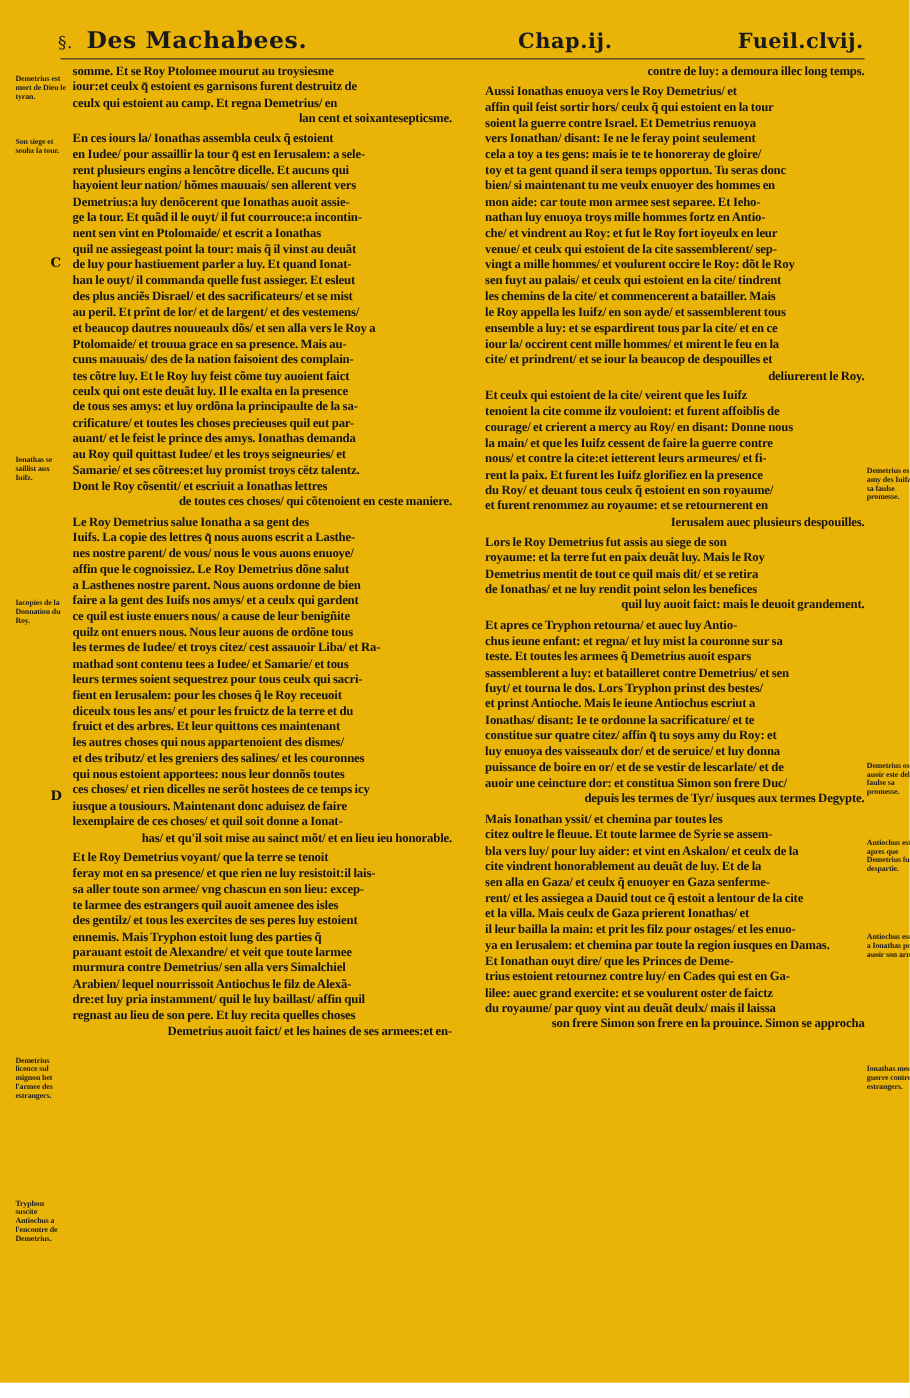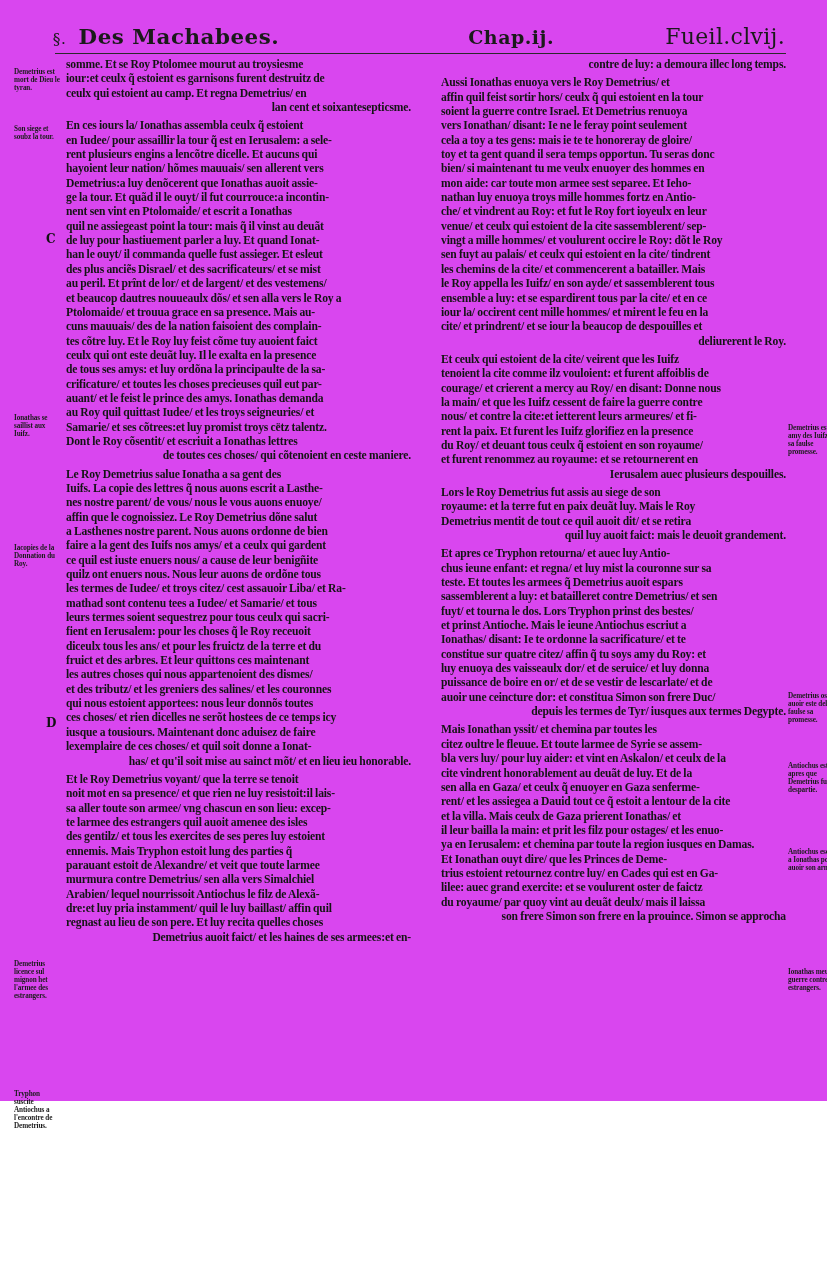--- a/index.html
+++ b/index.html
@@ -10,22 +10,22 @@
   body {
     width: 827px;
     height: 1271px;
     font-family: "Liberation Serif", serif;
     color: #1a1a1a;
     overflow: hidden;
   }
   .page {
     position: relative;
     width: 827px;
-    height: 1101px;
-    background: #d946ef;
+    height: 1257px;
+    background: #eab308;
   }
 
   
   .header {
     position: absolute;
     left: 55px;
     top: 24px;
     width: 730px;
     height: 30px;
     display: flex;
@@ -46,22 +46,22 @@
   }
   .header .hdr-mid {
     font-family: "DejaVu Serif", serif;
     font-size: 19px;
     font-weight: bold;
     letter-spacing: 0.5px;
     margin-left: 80px;
   }
   .header .hdr-right {
     font-family: "DejaVu Serif", serif;
-    font-size: 22px;
-    font-weight: normal;
+    font-size: 19px;
+    font-weight: bold;
     letter-spacing: 0.3px;
   }
   .rule {
     position: absolute;
     left: 55px;
     top: 53px;
     width: 731px;
     height: 1px;
     background: #2a2a2a;
   }
@@ -210,21 +210,21 @@
         <p>les autres choses qui nous appartenoient des dismes/</p>
         <p>et des tributz/ et les greniers des salines/ et les couronnes</p>
         <p>qui nous estoient apportees: nous leur donnõs toutes</p>
         <p>ces choses/ et rien dicelles ne serõt hostees de ce temps icy</p>
         <p>iusque a tousiours. Maintenant donc aduisez de faire</p>
         <p>lexemplaire de ces choses/ et quil soit donne a Ionat-</p>
         <p>has/ et qu'il soit mise au sainct mõt/ et en lieu ieu honorable.</p>
       </div>
     <div class="blk" id="b-lc4">
         <p>Et le Roy Demetrius voyant/ que la terre se tenoit</p>
-        <p>noit mot en sa presence/ et que rien ne luy resistoit:il lais-</p>
+        <p>feray mot en sa presence/ et que rien ne luy resistoit:il lais-</p>
         <p>sa aller toute son armee/ vng chascun en son lieu: excep-</p>
         <p>te larmee des estrangers quil auoit amenee des isles</p>
         <p>des gentilz/ et tous les exercites de ses peres luy estoient</p>
         <p>ennemis.          Mais Tryphon estoit lung des parties q̃</p>
         <p>parauant estoit de Alexandre/ et veit que toute larmee</p>
         <p>murmura contre Demetrius/ sen alla vers Simalchiel</p>
         <p>Arabien/ lequel nourrissoit Antiochus le filz de Alexã-</p>
         <p>dre:et luy pria instamment/ quil le luy baillast/ affin quil</p>
         <p>regnast au lieu de son pere. Et luy recita quelles choses</p>
         <p>Demetrius auoit faict/ et les haines de ses armees:et en-</p>
@@ -263,21 +263,22 @@
         <p>la main/ et que les Iuifz cessent de faire la guerre contre</p>
         <p>nous/ et contre la cite:et ietterent leurs armeures/ et fi-</p>
         <p>rent la paix. Et furent les Iuifz glorifiez en la presence</p>
         <p>du Roy/ et deuant tous ceulx q̃ estoient en son royaume/</p>
         <p>et furent renommez au royaume: et se retournerent en</p>
         <p>Ierusalem auec plusieurs despouilles.</p>
       </div>
     <div class="blk" id="b-rc4">
         <p>Lors le Roy Demetrius fut assis au siege de son</p>
         <p>royaume: et la terre fut en paix deuãt luy. Mais le Roy</p>
-        <p>Demetrius mentit de tout ce quil auoit dit/ et se retira</p>
+        <p>Demetrius mentit de tout ce quil mais dit/ et se retira</p>
+        <p>de Ionathas/ et ne luy rendit point selon les benefices</p>
         <p>quil luy auoit faict: mais le deuoit grandement.</p>
       </div>
     <div class="blk" id="b-rc5">
         <p>Et apres ce Tryphon retourna/ et auec luy Antio-</p>
         <p>chus ieune enfant: et regna/ et luy mist la couronne sur sa</p>
         <p>teste. Et toutes les armees q̃ Demetrius auoit espars</p>
         <p>sassemblerent a luy: et batailleret contre Demetrius/ et sen</p>
         <p>fuyt/ et tourna le dos. Lors Tryphon prinst des bestes/</p>
         <p>et prinst Antioche. Mais le ieune Antiochus escriut a</p>
         <p>Ionathas/ disant: Ie te ordonne la sacrificature/ et te</p>

